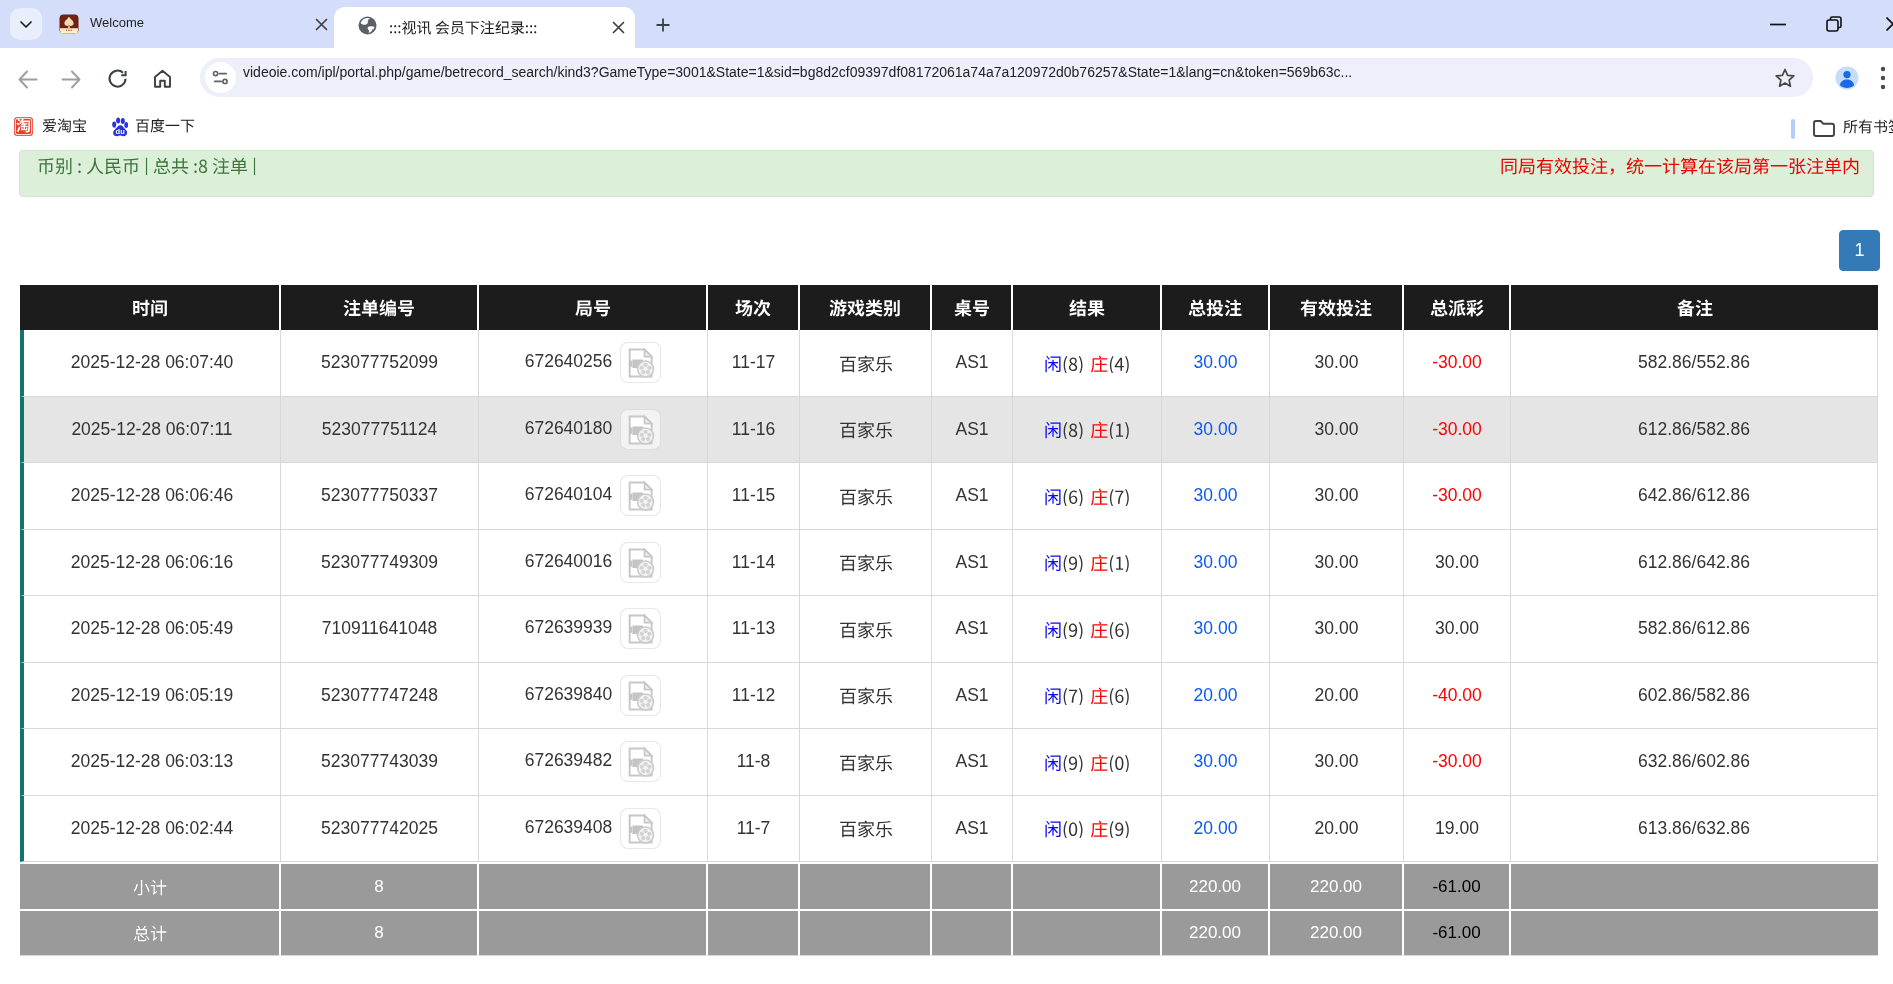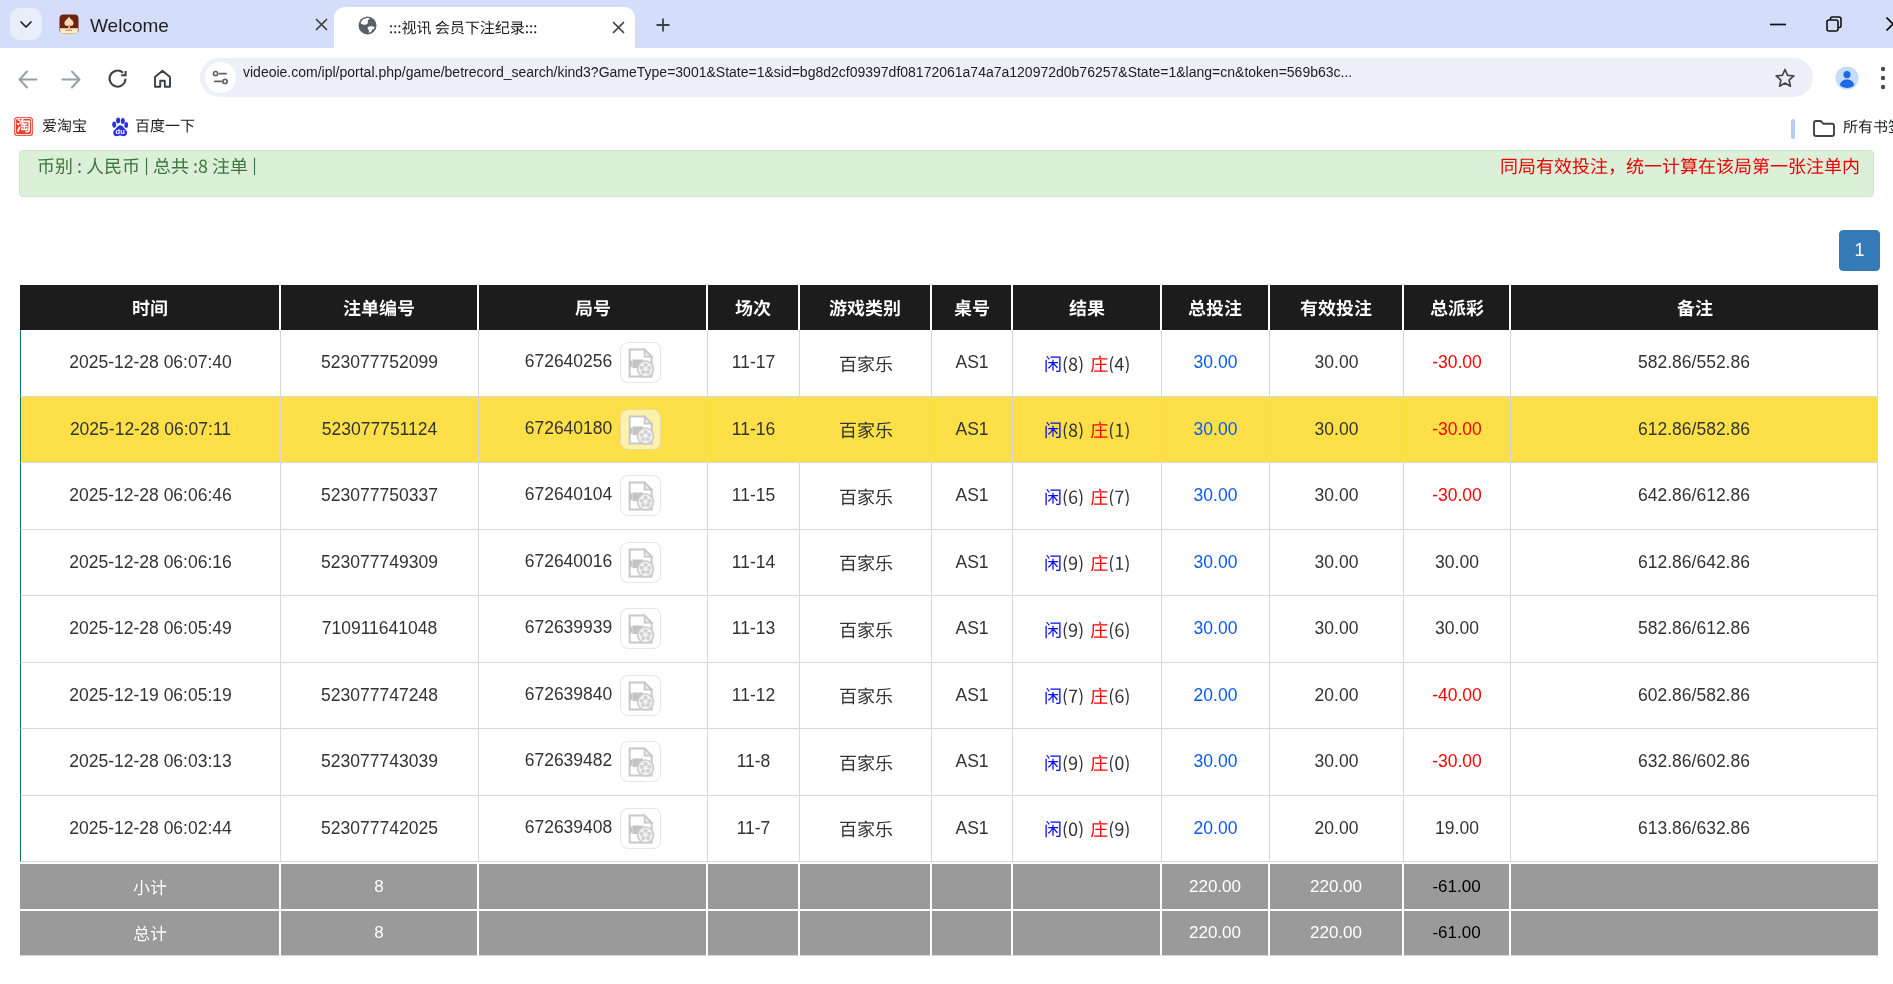--- a/index.html
+++ b/index.html
@@ -12,22 +12,22 @@
 #banner{position:absolute;left:19px;top:150px;width:1855px;height:47px;background:#dcefd8;border:1px solid #d0e6c8;border-radius:4px;padding:6px 19px 0 17px}
 #banner svg{display:inline-block}
 #bannerR{position:absolute;right:13px;top:6px}
 #pg1{position:absolute;left:1839px;top:230px;width:41px;height:41px;background:#337ab7;border:1px solid #337ab7;border-radius:4px;color:#fff;font-size:18px;text-align:center;line-height:39px}
 #tbl{position:absolute;left:20px;top:285px;width:1858px;border-collapse:separate;border-spacing:0;table-layout:fixed}
 #tbl td,#tbl th{text-align:center;vertical-align:middle;overflow:hidden}
 #tbl th{background:#1c1c1c;height:45px;border-right:2px solid #fff}
 #tbl th:last-child{border-right:none}
 #tbl th svg,#tbl td svg{display:inline-block;vertical-align:middle}
 #tbl tr td{height:66.5px;border-right:1px solid #d8d8d8;border-bottom:1px solid #d8d8d8;font-size:17.5px;color:#333}
-#tbl tr td:first-child{border-left:1px solid #0f766e}
-#tbl tr.hl td{background:#fde047}
+#tbl tr td:first-child{border-left:4px solid #0f766e}
+#tbl tr.hl td{background:#e5e5e5}
 #tbl .blue{color:#0b5af5}
 #tbl .red{color:#f00}
 #tbl tr.ft td{background:#9a9a9a;height:47px;border-right:2px solid #fff;border-bottom:none;border-top:2px solid #fff;color:#fff;font-size:17px;font-weight:normal}
 #tbl tr.ft:last-child td{border-bottom:1px solid #d8d8d8}
 #tbl tr.ft td:first-child{border-left:none}
 #tbl tr.ft td:last-child{border-right:none}
 #tbl tr.ft td.red{color:#000000}
 .gid{margin-right:8px}
 .vbtn{display:inline-block;width:41px;height:41px;border-radius:8px;background:rgba(255,255,255,.55);border:1px solid rgba(120,120,120,.18);vertical-align:middle;padding-top:3px}
 </style></head>
@@ -68,21 +68,21 @@
     <path d="M1 1l5 5 5-5" stroke="#1f1f1f" stroke-width="1.7" fill="none" stroke-linecap="round" stroke-linejoin="round"></path>
   </svg>
 <svg style="position:absolute;left:59px;top:14px" width="20" height="20" viewBox="0 0 20 20">
 <rect x="0.5" y="0.5" width="19" height="19" rx="4" fill="#6d2212"></rect>
 <rect x="1" y="14.2" width="18" height="3.3" fill="#f6e7c8"></rect>
 <rect x="1.5" y="17" width="17" height="2.5" rx="1" fill="#fdf3bc"></rect>
 <path d="M10 2.8 C11.5 5.2 14.6 6.6 14.6 9.2 C14.6 11 13.2 12 11.8 12 C11 12 10.4 11.7 10 11.2 C9.6 11.7 9 12 8.2 12 C6.8 12 5.4 11 5.4 9.2 C5.4 6.6 8.5 5.2 10 2.8 Z" fill="#f3d9b8"></path>
 <path d="M9.4 11.4 L10.6 11.4 L11.2 14.2 L8.8 14.2 Z" fill="#e8b87f"></path>
 <text x="10" y="16.9" font-size="2.6" fill="#b43a2a" text-anchor="middle" font-family="Liberation Sans">●●●●</text>
 </svg>
-<div style="position:absolute;left:90px;top:15px;font-size:19px;color:#1f1f1f">Welcome</div>
+<div style="position:absolute;left:90px;top:15px;font-size:13px;color:#1f1f1f">Welcome</div>
 <svg style="position:absolute;left:315px;top:18px;" width="13" height="13" viewBox="0 0 13 13">
     <path d="M1.5 1.5 L11.5 11.5 M11.5 1.5 L1.5 11.5" stroke="#3c4043" stroke-width="1.7" stroke-linecap="round"></path>
   </svg>
 <div style="position:absolute;left:334px;top:7px;width:301px;height:41px;background:#fff;border-radius:11px 11px 0 0"></div>
 <svg style="position:absolute;left:358px;top:16px" width="19" height="19" viewBox="0 0 19 19">
 <circle cx="9.5" cy="9.5" r="9" fill="#5b6066"></circle>
 <path d="M2.6 7.1 C3.5 4.2 6.0 2.1 9.0 1.9 C10.6 1.8 11.8 2.3 12.3 3.1 C10.5 3.3 9.5 4.3 9.8 5.8 C10.1 7.3 9.2 8.5 7.4 8.8 C5.5 9.1 3.6 8.4 2.6 7.1 Z" fill="#fff"></path>
 <path d="M16.6 11.1 C15.9 14.1 13.5 16.4 10.5 16.9 C11.3 15.6 11.2 14.4 10.2 13.5 C9.1 12.5 9.5 11.1 11.1 10.6 C13.1 10.0 15.4 10.2 16.6 11.1 Z" fill="#fff"></path>
 <path d="M13.1 15.9 C13.9 15.1 14.2 14.2 14.0 13.2 L16.0 13.8 C15.3 14.8 14.3 15.6 13.1 15.9 Z" fill="#5b6066"></path>
 </svg>

